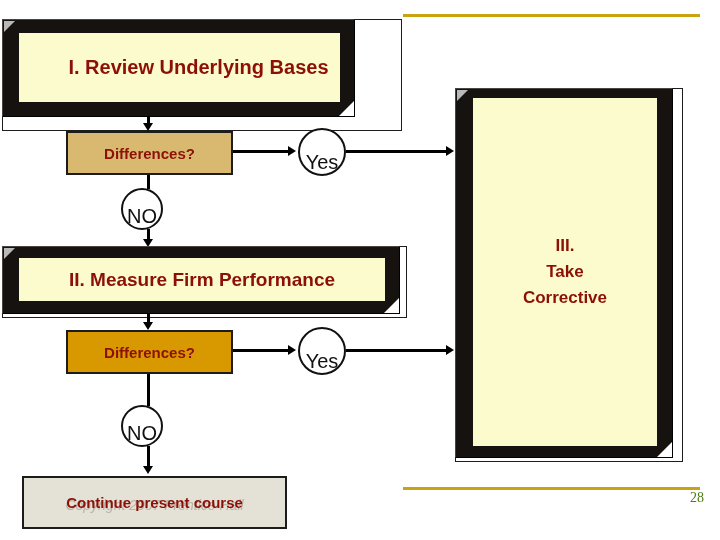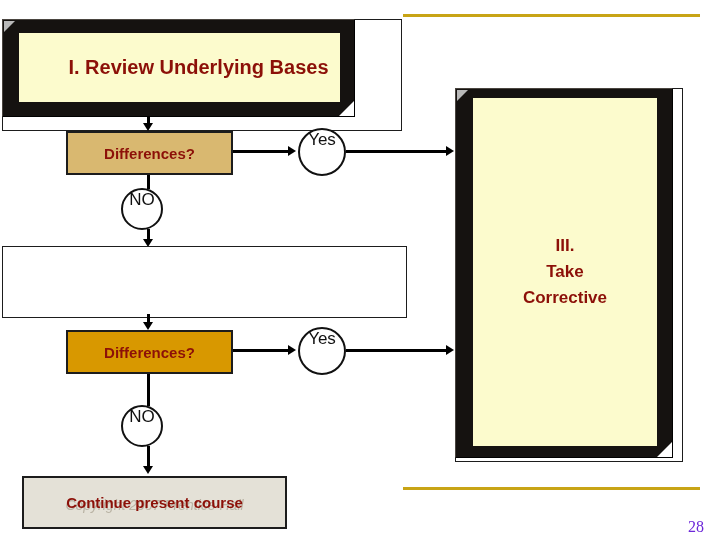--- a/index.html
+++ b/index.html
@@ -36,24 +36,24 @@
     font-weight: bold;
     color: #136143;
     letter-spacing: 0.1px;
     white-space: nowrap;
   }
 
   
   #page-number {
     position: absolute;
     right: 16px;
-    top: 518px;
+    top: 490px;
     font-family: "Liberation Serif", serif;
-    font-size: 16px;
-    color: #6d28d9;
+    font-size: 14px;
+    color: #4d7c0f;
   }
 
   
   .framed {
     position: absolute;
     box-sizing: border-box;
     background: #151210;
     border-top: 1px solid #4a4540;
     border-left: 1px solid #4a4540;
     border-right: 1px solid #000000;
@@ -173,23 +173,23 @@
   }
 
   
   .node-circle {
     position: absolute;
     box-sizing: border-box;
     border: 2px solid #111111;
     border-radius: 50%;
     background: #ffffff;
     display: flex;
-    align-items: flex-start;
-    justify-content: center;
-    font-size: 17px;
+    align-items: flex-end;
+    justify-content: center;
+    font-size: 20px;
     color: #111111;
   }
   #circle-yes-1 { left: 298px; top: 128px; width: 48px; height: 48px; }
   #circle-yes-2 { left: 298px; top: 327px; width: 48px; height: 48px; }
   #circle-no-1  { left: 121px; top: 188px; width: 42px; height: 42px; }
   #circle-no-2  { left: 121px; top: 405px; width: 42px; height: 42px; }
 
   
   .conn {
     position: absolute;
@@ -269,20 +269,23 @@
   <div class="arrow-right" id="arrow-yes1-actions"></div>
 
   <div class="conn v" id="conn-dec1-no1"></div>
   <div class="node-circle" id="circle-no-1">
     <span>NO</span>
   </div>
   <div class="conn v" id="conn-no1-measure"></div>
   <div class="arrow-down" id="arrow-no1-measure"></div>
 
   <div class="framed-outline" id="box-measure-outline"></div>
+  <div class="framed" id="box-measure">
+    <div class="inner">II.  Measure Firm Performance</div>
+  </div>
 
   <div class="conn v" id="conn-measure-dec2"></div>
   <div class="arrow-down" id="arrow-measure-dec2"></div>
 
   <div class="decision" id="decision-2">
     <span>Differences?</span>
   </div>
 
   <div class="conn h" id="conn-dec2-yes"></div>
   <div class="arrow-right" id="arrow-dec2-yes"></div>

